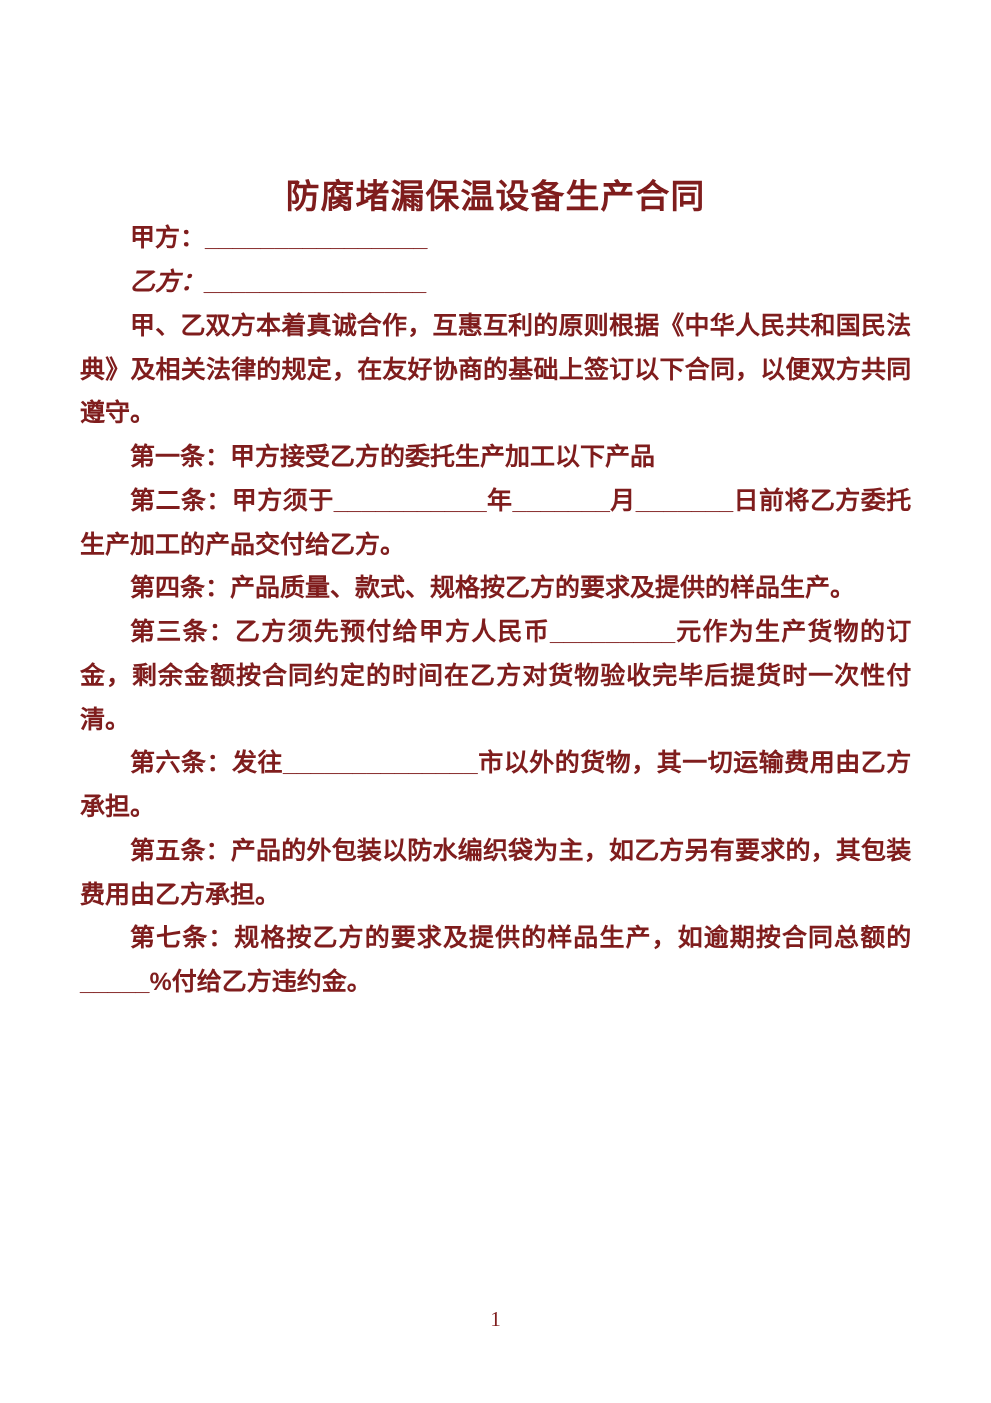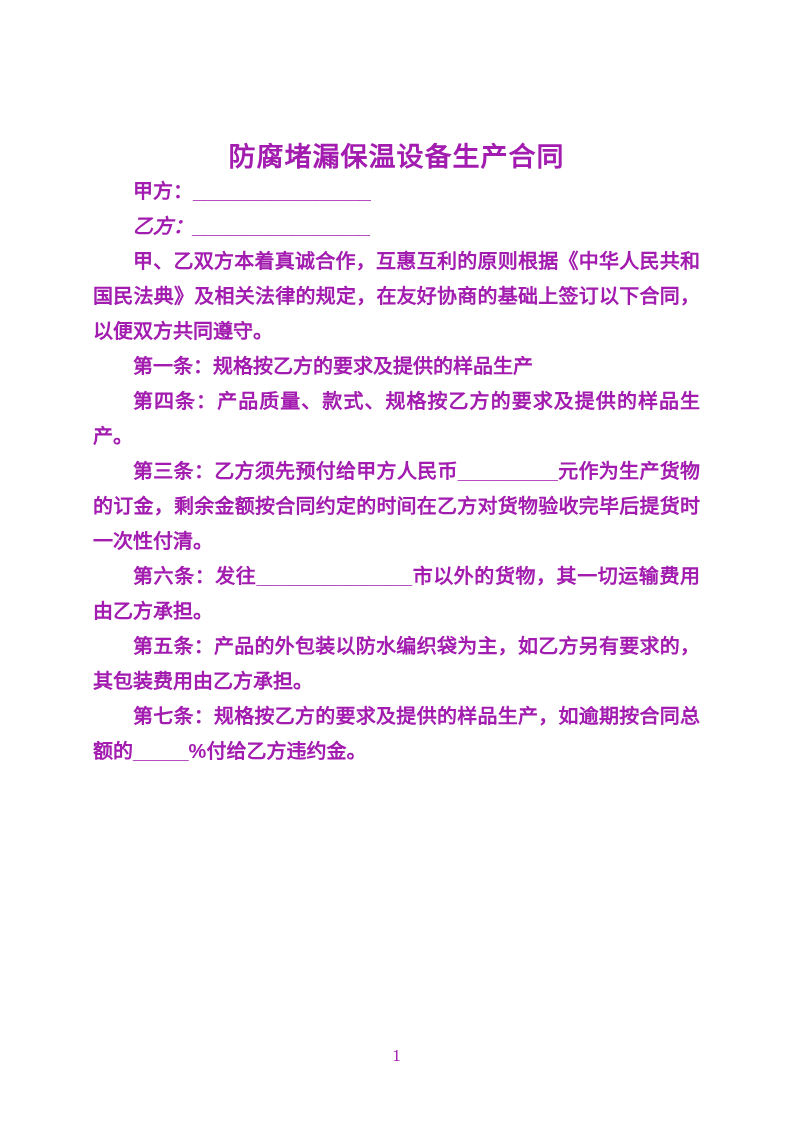--- a/index.html
+++ b/index.html
@@ -6,23 +6,23 @@
     margin: 0;
     padding: 0;
     background: #ffffff;
   }
   .page {
     position: relative;
     width: 793px;
     height: 1122px;
     margin: 0 auto;
     background: #ffffff;
-    color: #a21caf;
+    color: #7f1d1d;
     box-sizing: border-box;
-    padding: 0 93px;
+    padding: 0 64px;
     overflow: hidden;
     font-family: "Liberation Sans", "DejaVu Sans", sans-serif;
     font-weight: 700;
     font-size: 20px;
     line-height: 35px;
   }
   .title {
     margin: 140px 0 0 0;
     font-size: 27px;
     line-height: 34px;
@@ -59,23 +59,24 @@
 <div class="page">
 
   <h1 class="title">防腐堵漏保温设备生产合同</h1>
 
   <p class="indent mt-party-a"><span>甲方：</span><span class="blank">________________</span></p>
 
   <p class="indent mt-party-b"><span>乙方：</span><span class="blank">________________</span></p>
 
   <p class="indent mt-preamble">甲、乙双方本着真诚合作，互惠互利的原则根据《中华人民共和国民法典》及相关法律的规定，在友好协商的基础上签订以下合同，以便双方共同遵守。</p>
 
-  <p class="indent mt-std">第一条：规格按乙方的要求及提供的样品生产</p>
+  <p class="indent mt-std">第一条：甲方接受乙方的委托生产加工以下产品</p>
 
 
+  <p class="indent mt-a2">第二条：甲方须于___________年_______月_______日前将乙方委托生产加工的产品交付给乙方。</p>
 
   <p class="indent mt-std">第四条：产品质量、款式、规格按乙方的要求及提供的样品生产。</p>
 
   <p class="indent mt-std">第三条：乙方须先预付给甲方人民币_________元作为生产货物的订金，剩余金额按合同约定的时间在乙方对货物验收完毕后提货时一次性付清。</p>
 
   <p class="indent mt-std">第六条：发往______________市以外的货物，其一切运输费用由乙方承担。</p>
 
   <p class="indent mt-std">第五条：产品的外包装以防水编织袋为主，如乙方另有要求的，其包装费用由乙方承担。</p>
 
   <p class="indent mt-std">第七条：规格按乙方的要求及提供的样品生产，如逾期按合同总额的_____%付给乙方违约金。</p>

